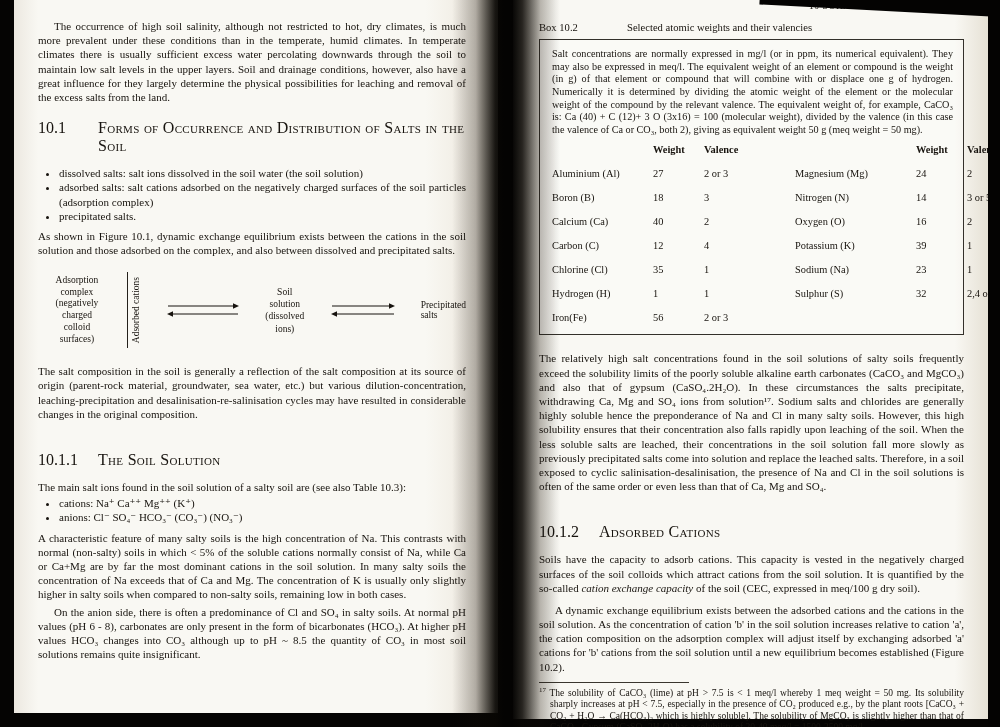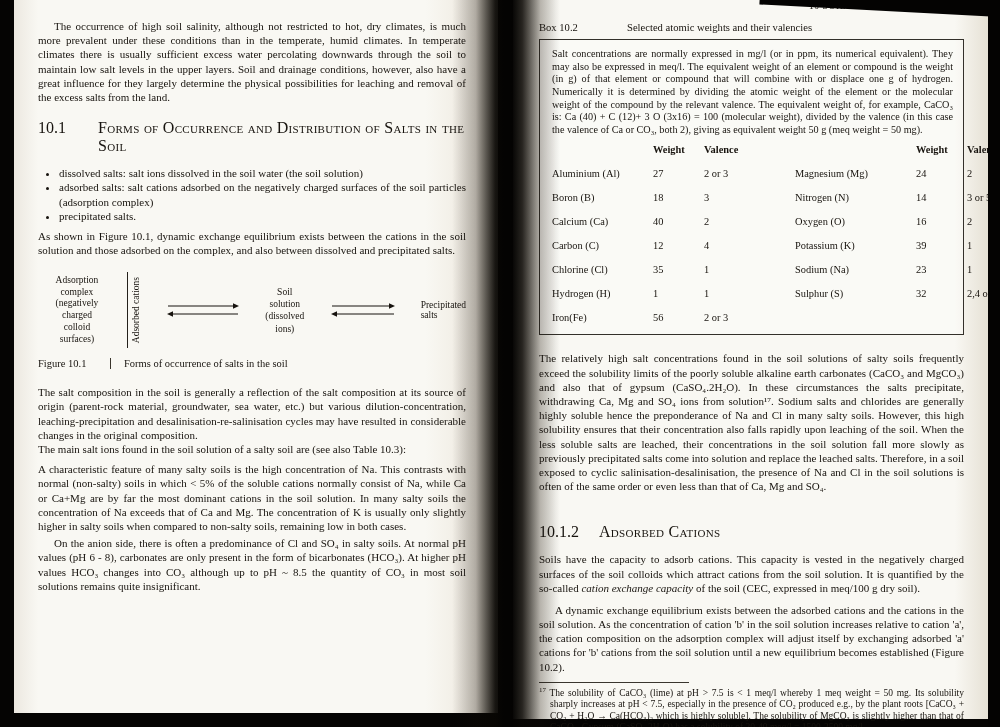--- a/index.html
+++ b/index.html
@@ -110,30 +110,33 @@
 (dissolved ions)</div>
       <svg class="fig-arrows" width="66" height="16" viewBox="0 0 66 16">
         <line x1="2" y1="4" x2="60" y2="4" stroke="#17130e" stroke-width="1"></line>
         <polygon points="59,1.2 65,4 59,6.8" fill="#17130e"></polygon>
         <line x1="6" y1="12" x2="64" y2="12" stroke="#17130e" stroke-width="1"></line>
         <polygon points="7,9.2 1,12 7,14.8" fill="#17130e"></polygon>
       </svg>
       <div class="fig-precip">Precipitated salts</div>
     </div>
 
-    <div class="fig-cap">
-      <span class="cap-label">Figure 10.1</span>
-      <span class="cap-tick"></span>
-      <span>Forms of occurrence of salts in the soil</span>
-    </div>
 
     <p class="para mt16">The salt composition in the soil is generally a reflection of the salt composition at its source of origin (parent-rock material, groundwater, sea water, etc.) but various dilution-concentration, leaching-precipitation and desalinisation-re-salinisation cycles may have resulted in considerable changes in the original composition.</p>
 
+    <div class="heading big-gap">
+      <span class="h-num">10.1.1</span>
+      <span class="sc">The Soil Solution</span>
+    </div>
 
     <p class="para">The main salt ions found in the soil solution of a salty soil are (see also Table 10.3):</p>
+    <ul class="bullets">
+      <li>cations: Na⁺ Ca⁺⁺ Mg⁺⁺ (K⁺)</li>
+      <li>anions: Cl⁻ SO₄⁻ HCO₃⁻ (CO₃⁻) (NO₃⁻)</li>
+    </ul>
 
     <p class="para mt6">A characteristic feature of many salty soils is the high concentration of Na. This contrasts with normal (non-salty) soils in which &lt; 5% of the soluble cations normally consist of Na, while Ca or Ca+Mg are by far the most dominant cations in the soil solution. In many salty soils the concentration of Na exceeds that of Ca and Mg. The concentration of K is usually only slightly higher in salty soils when compared to non-salty soils, remaining low in both cases.</p>
     <p class="para indent mt3">On the anion side, there is often a predominance of Cl and SO₄ in salty soils. At normal pH values (pH 6 - 8), carbonates are only present in the form of bicarbonates (HCO₃). At higher pH values HCO₃ changes into CO₃ although up to pH ~ 8.5 the quantity of CO₃ in most soil solutions remains quite insignificant.</p>
   </div>
 
   <div class="page page-right">
     <div class="run-head">
       <span>10 SOIL SALINITY</span>
       <span>25</span>
     </div>

